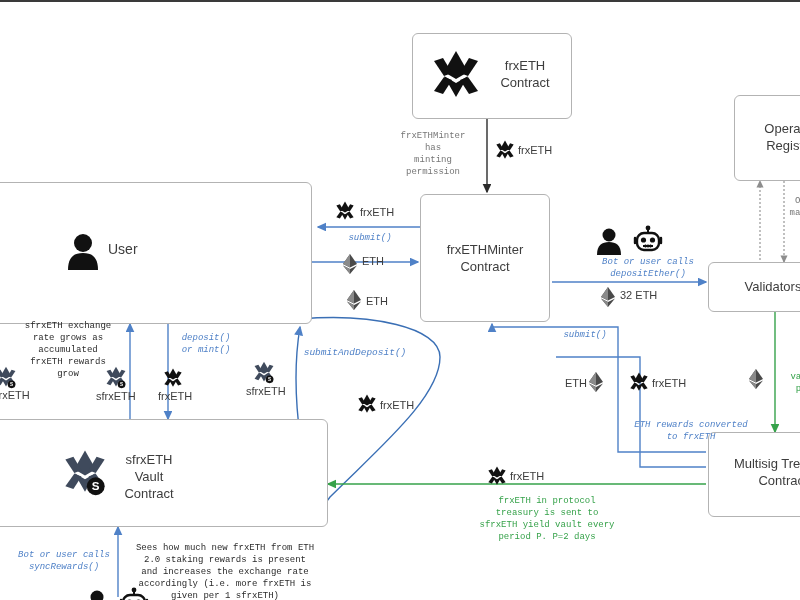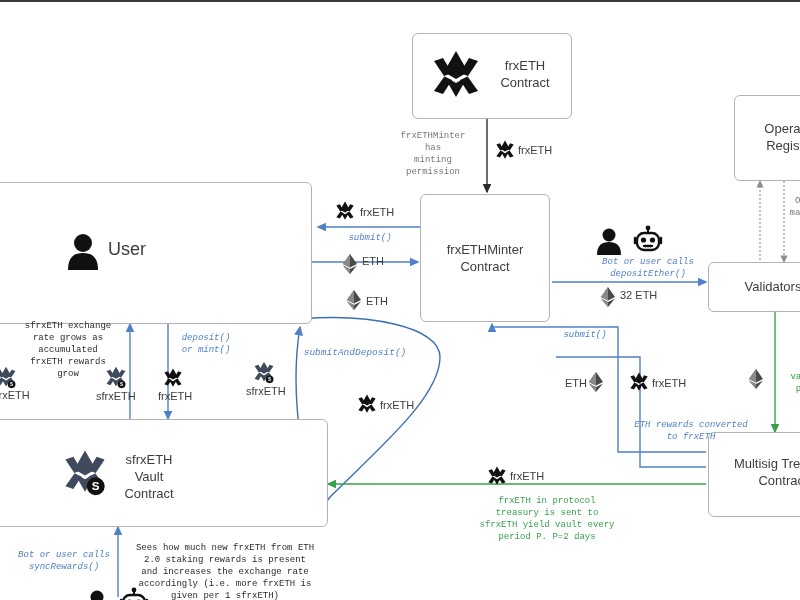--- a/index.html
+++ b/index.html
@@ -124,21 +124,21 @@
   <div class="box-label" style="left:488px;top:30px;width:74px;">frxETH
 Contract</div>
 
   <div class="box" style="left:-140px;top:155px;width:452px;height:142px;"></div>
   <div class="icon" style="left:66px;top:205px;width:34px;height:38px;">
     <svg width="34" height="38" viewBox="0 0 34 38">
       <circle cx="17" cy="11" r="9" fill="#111111"></circle>
       <path d="M2 38 C2 25 8 21 17 21 C26 21 32 25 32 38 Z" fill="#111111"></path>
     </svg>
   </div>
-  <div class="box-label" style="left:108px;top:214px;width:70px;text-align:left;font-size:18px;">User</div>
+  <div class="box-label" style="left:108px;top:214px;width:70px;text-align:left;font-size:14px;">User</div>
 
   <div class="box" style="left:420px;top:167px;width:130px;height:128px;"></div>
   <div class="box-label" style="left:420px;top:214px;width:130px;">frxETHMinter
 Contract</div>
 
   <div class="box" style="left:734px;top:68px;width:140px;height:86px;"></div>
   <div class="box-label" style="left:734px;top:93px;width:112px;">Operator
 Registry</div>
 
   <div class="box" style="left:708px;top:235px;width:160px;height:50px;"></div>

